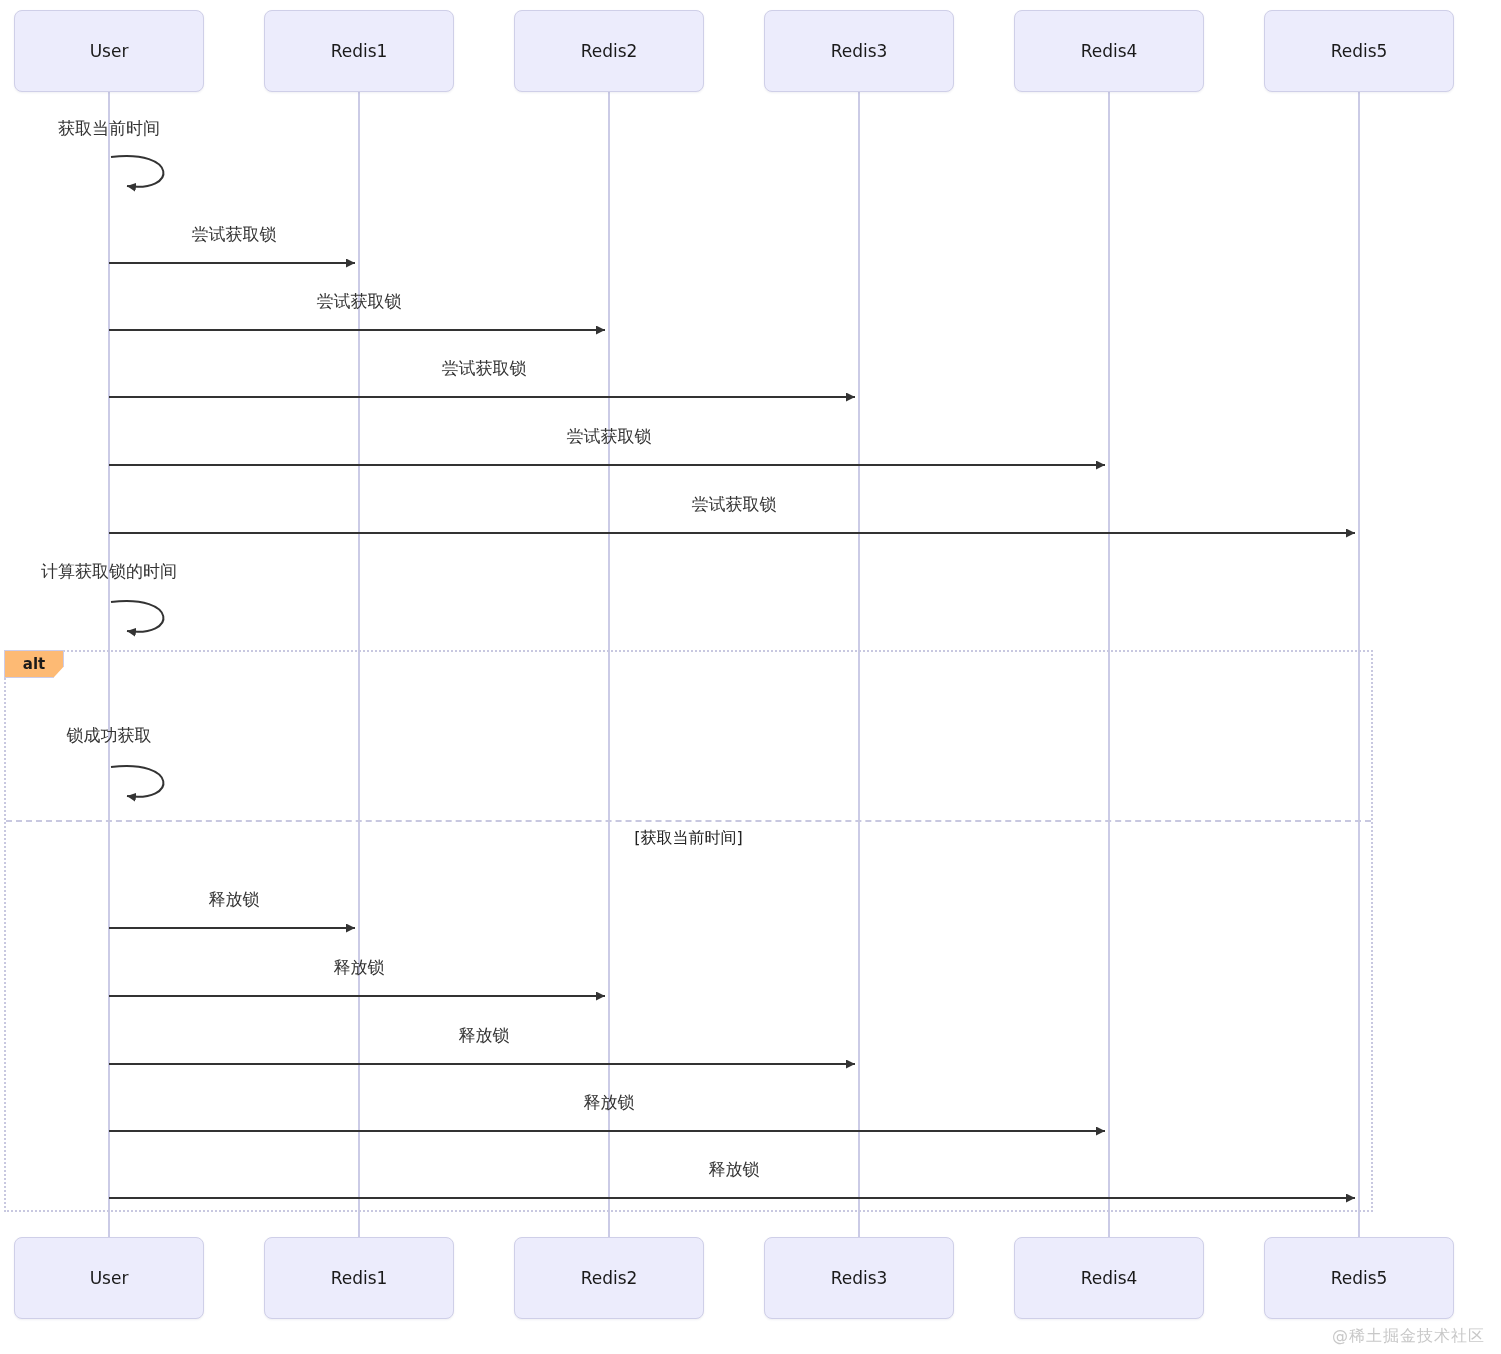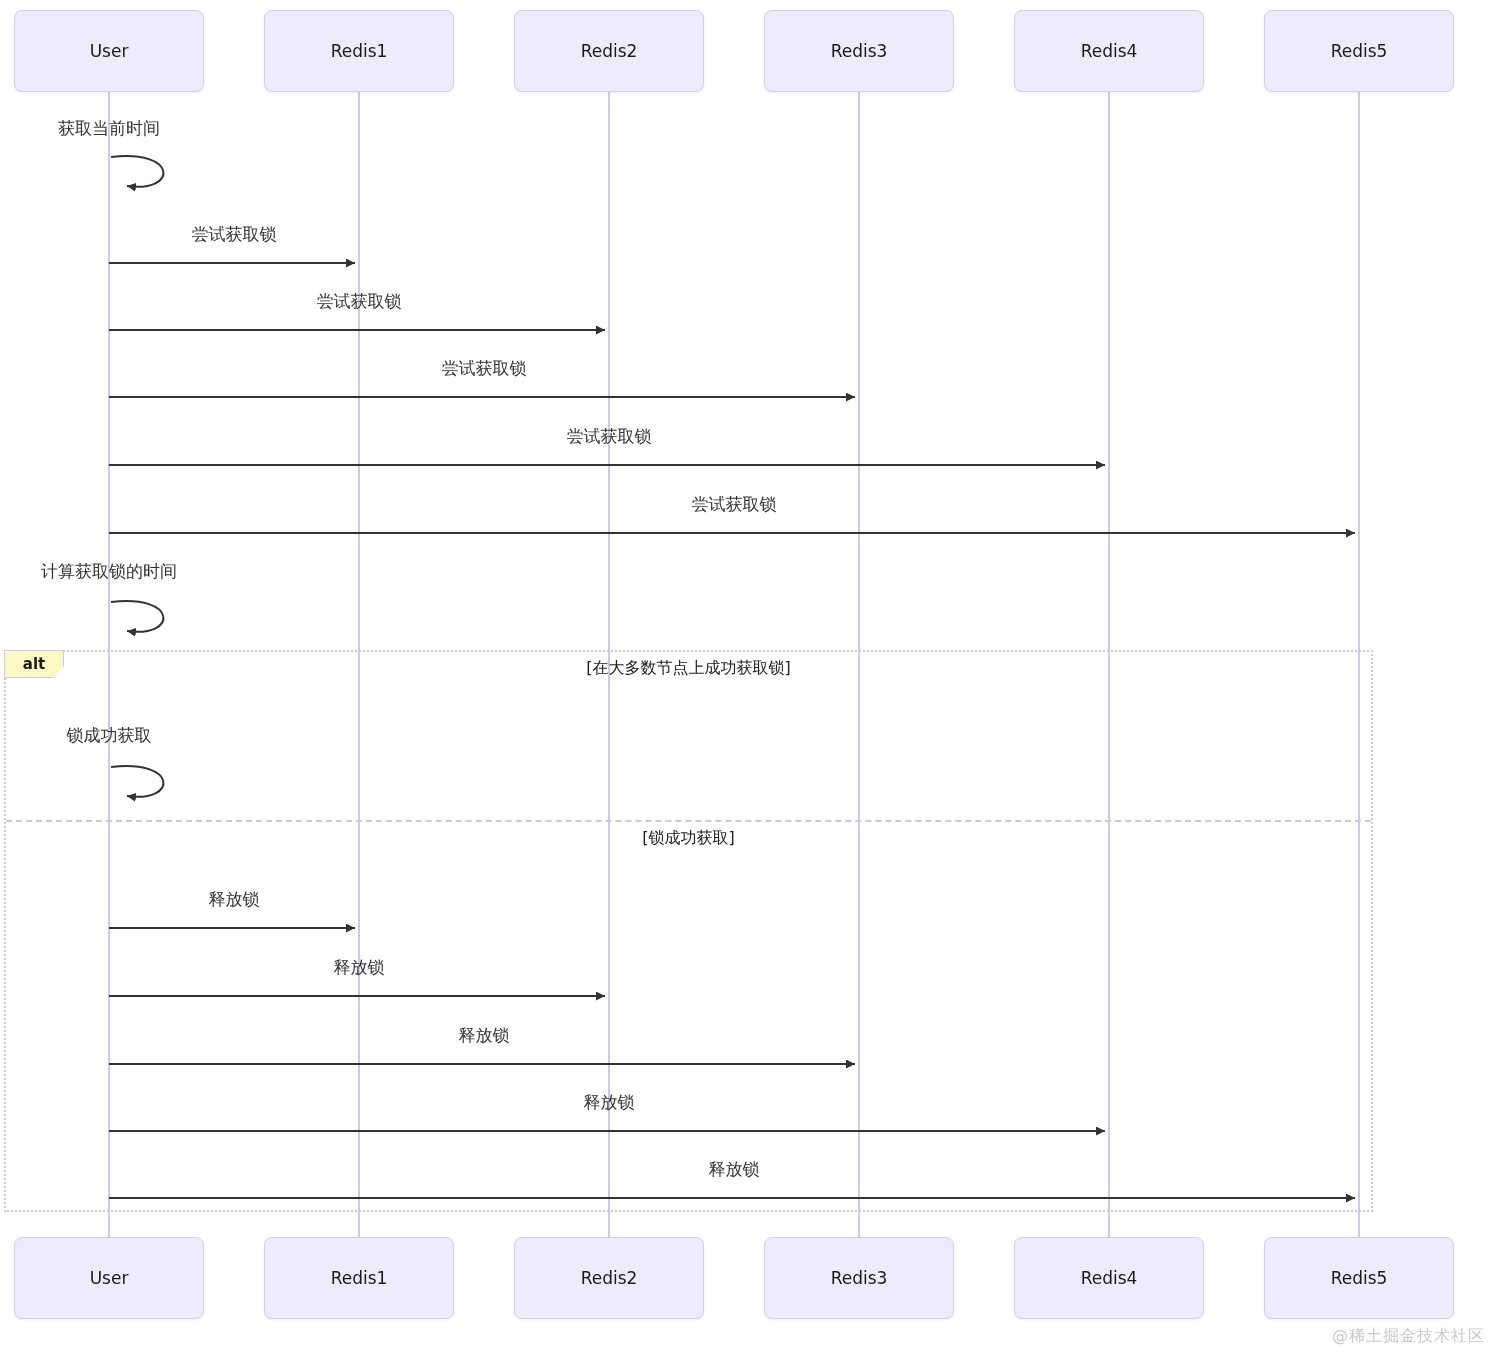--- a/index.html
+++ b/index.html
@@ -32,21 +32,21 @@
   .alt-frame{
     position:absolute;left:4px;top:650px;width:1369px;height:562px;
     border:2px dotted #c8c8e0;box-sizing:border-box;
   }
   .alt-divider{
     position:absolute;left:0;top:168px;width:100%;height:0;
     border-top:2px dashed #c8c8e0;
   }
   .alt-tab{
     position:absolute;left:4px;top:650px;width:60px;height:28px;
-    background:#fef9c3;border:1px solid #cccce8;box-sizing:border-box;
+    background:#fdba74;border:1px solid #cccce8;box-sizing:border-box;
     clip-path:polygon(0 0,100% 0,100% 58%,82% 100%,0 100%);
     display:flex;align-items:center;justify-content:center;
     font-size:15px;font-weight:bold;color:#1a1a1a;
   }
   .cond{
     position:absolute;left:4px;width:1369px;height:24px;line-height:24px;
     text-align:center;font-size:16px;color:#222222;
   }
   .watermark{
     position:absolute;right:16px;top:1326px;
@@ -64,22 +64,21 @@
   <div class="lifeline" style="left:858px"></div>
   <div class="lifeline" style="left:1108px"></div>
   <div class="lifeline" style="left:1358px"></div>
 
   <div class="alt-frame">
     <div class="alt-divider"></div>
   </div>
   <div class="alt-tab">
     <span>alt</span>
   </div>
-  <div class="cond" style="top:656px">[在大多数节点上成功获取锁]</div>
-  <div class="cond" style="top:826px">[锁成功获取]</div>
+  <div class="cond" style="top:826px">[获取当前时间]</div>
 
   <svg class="arrows" width="1501" height="1354">
     <defs>
       <marker id="ah" markerWidth="9" markerHeight="9" refX="9" refY="4.5" orient="auto" markerUnits="userSpaceOnUse">
         <path d="M0,0 L9,4.5 L0,9 z" fill="#333333"></path>
       </marker>
     </defs>
 
     <line x1="109" y1="263" x2="355" y2="263" stroke="#333333" stroke-width="2" marker-end="url(#ah)"></line>
     <line x1="109" y1="330" x2="605" y2="330" stroke="#333333" stroke-width="2" marker-end="url(#ah)"></line>

